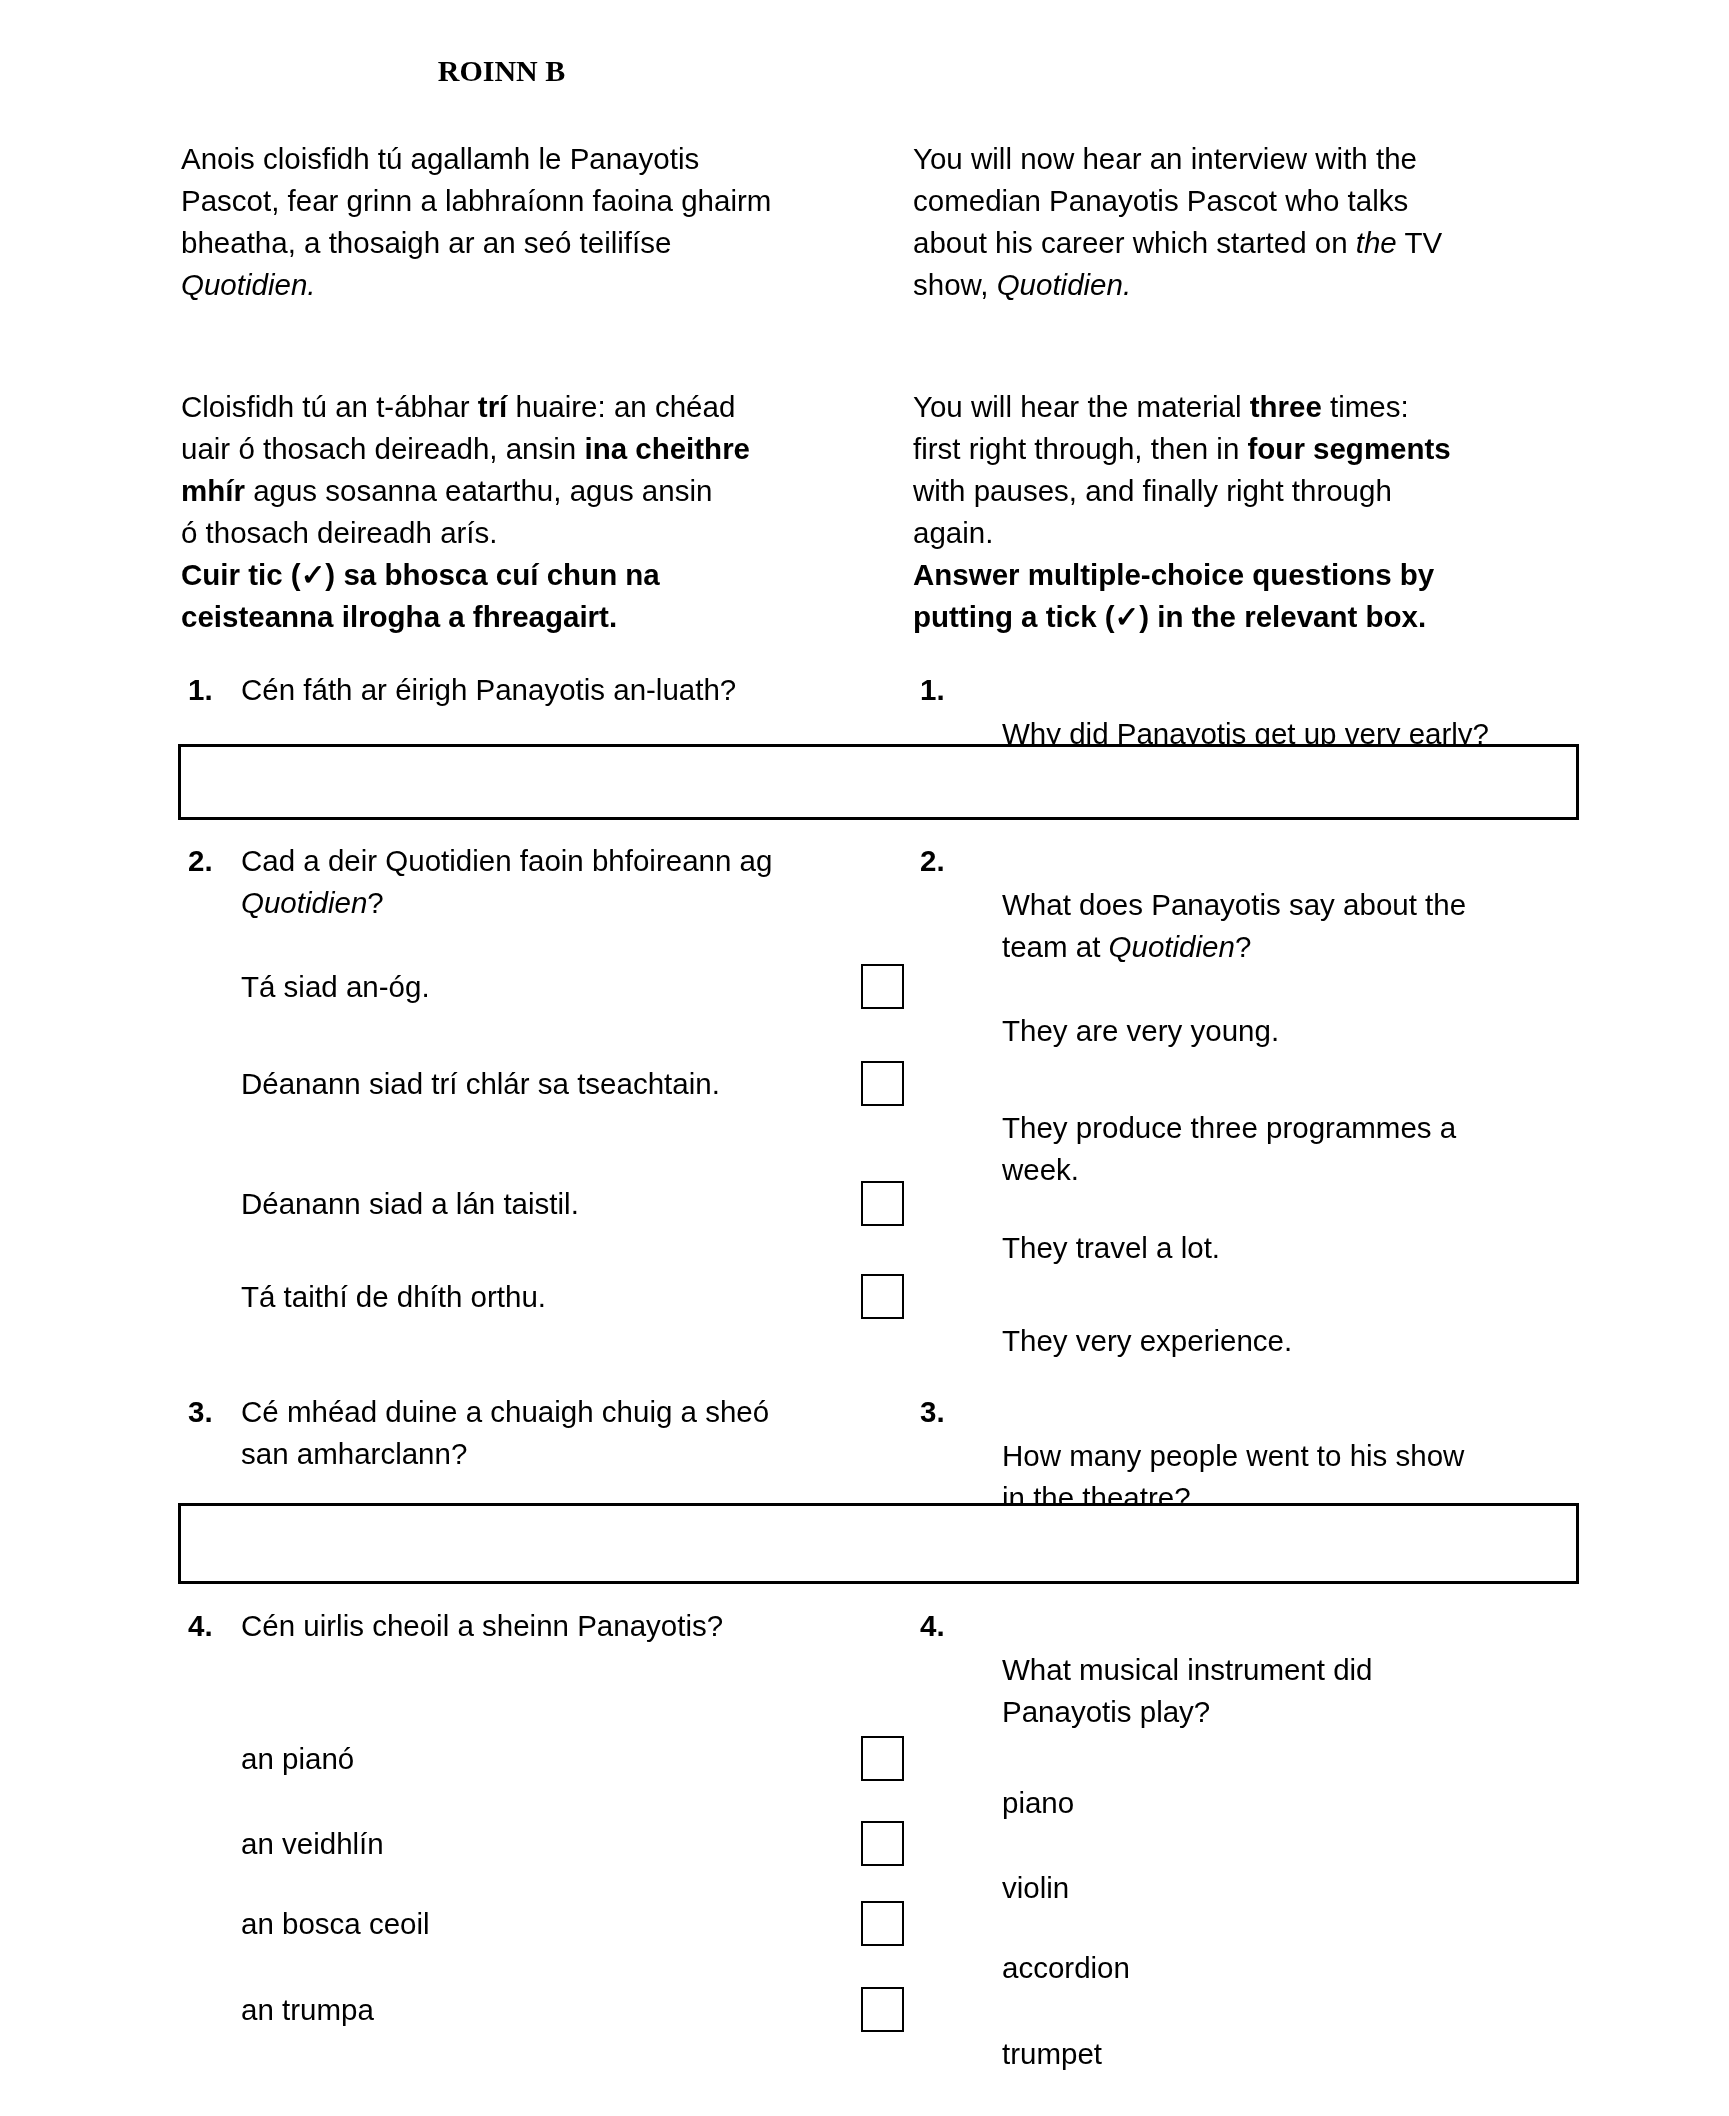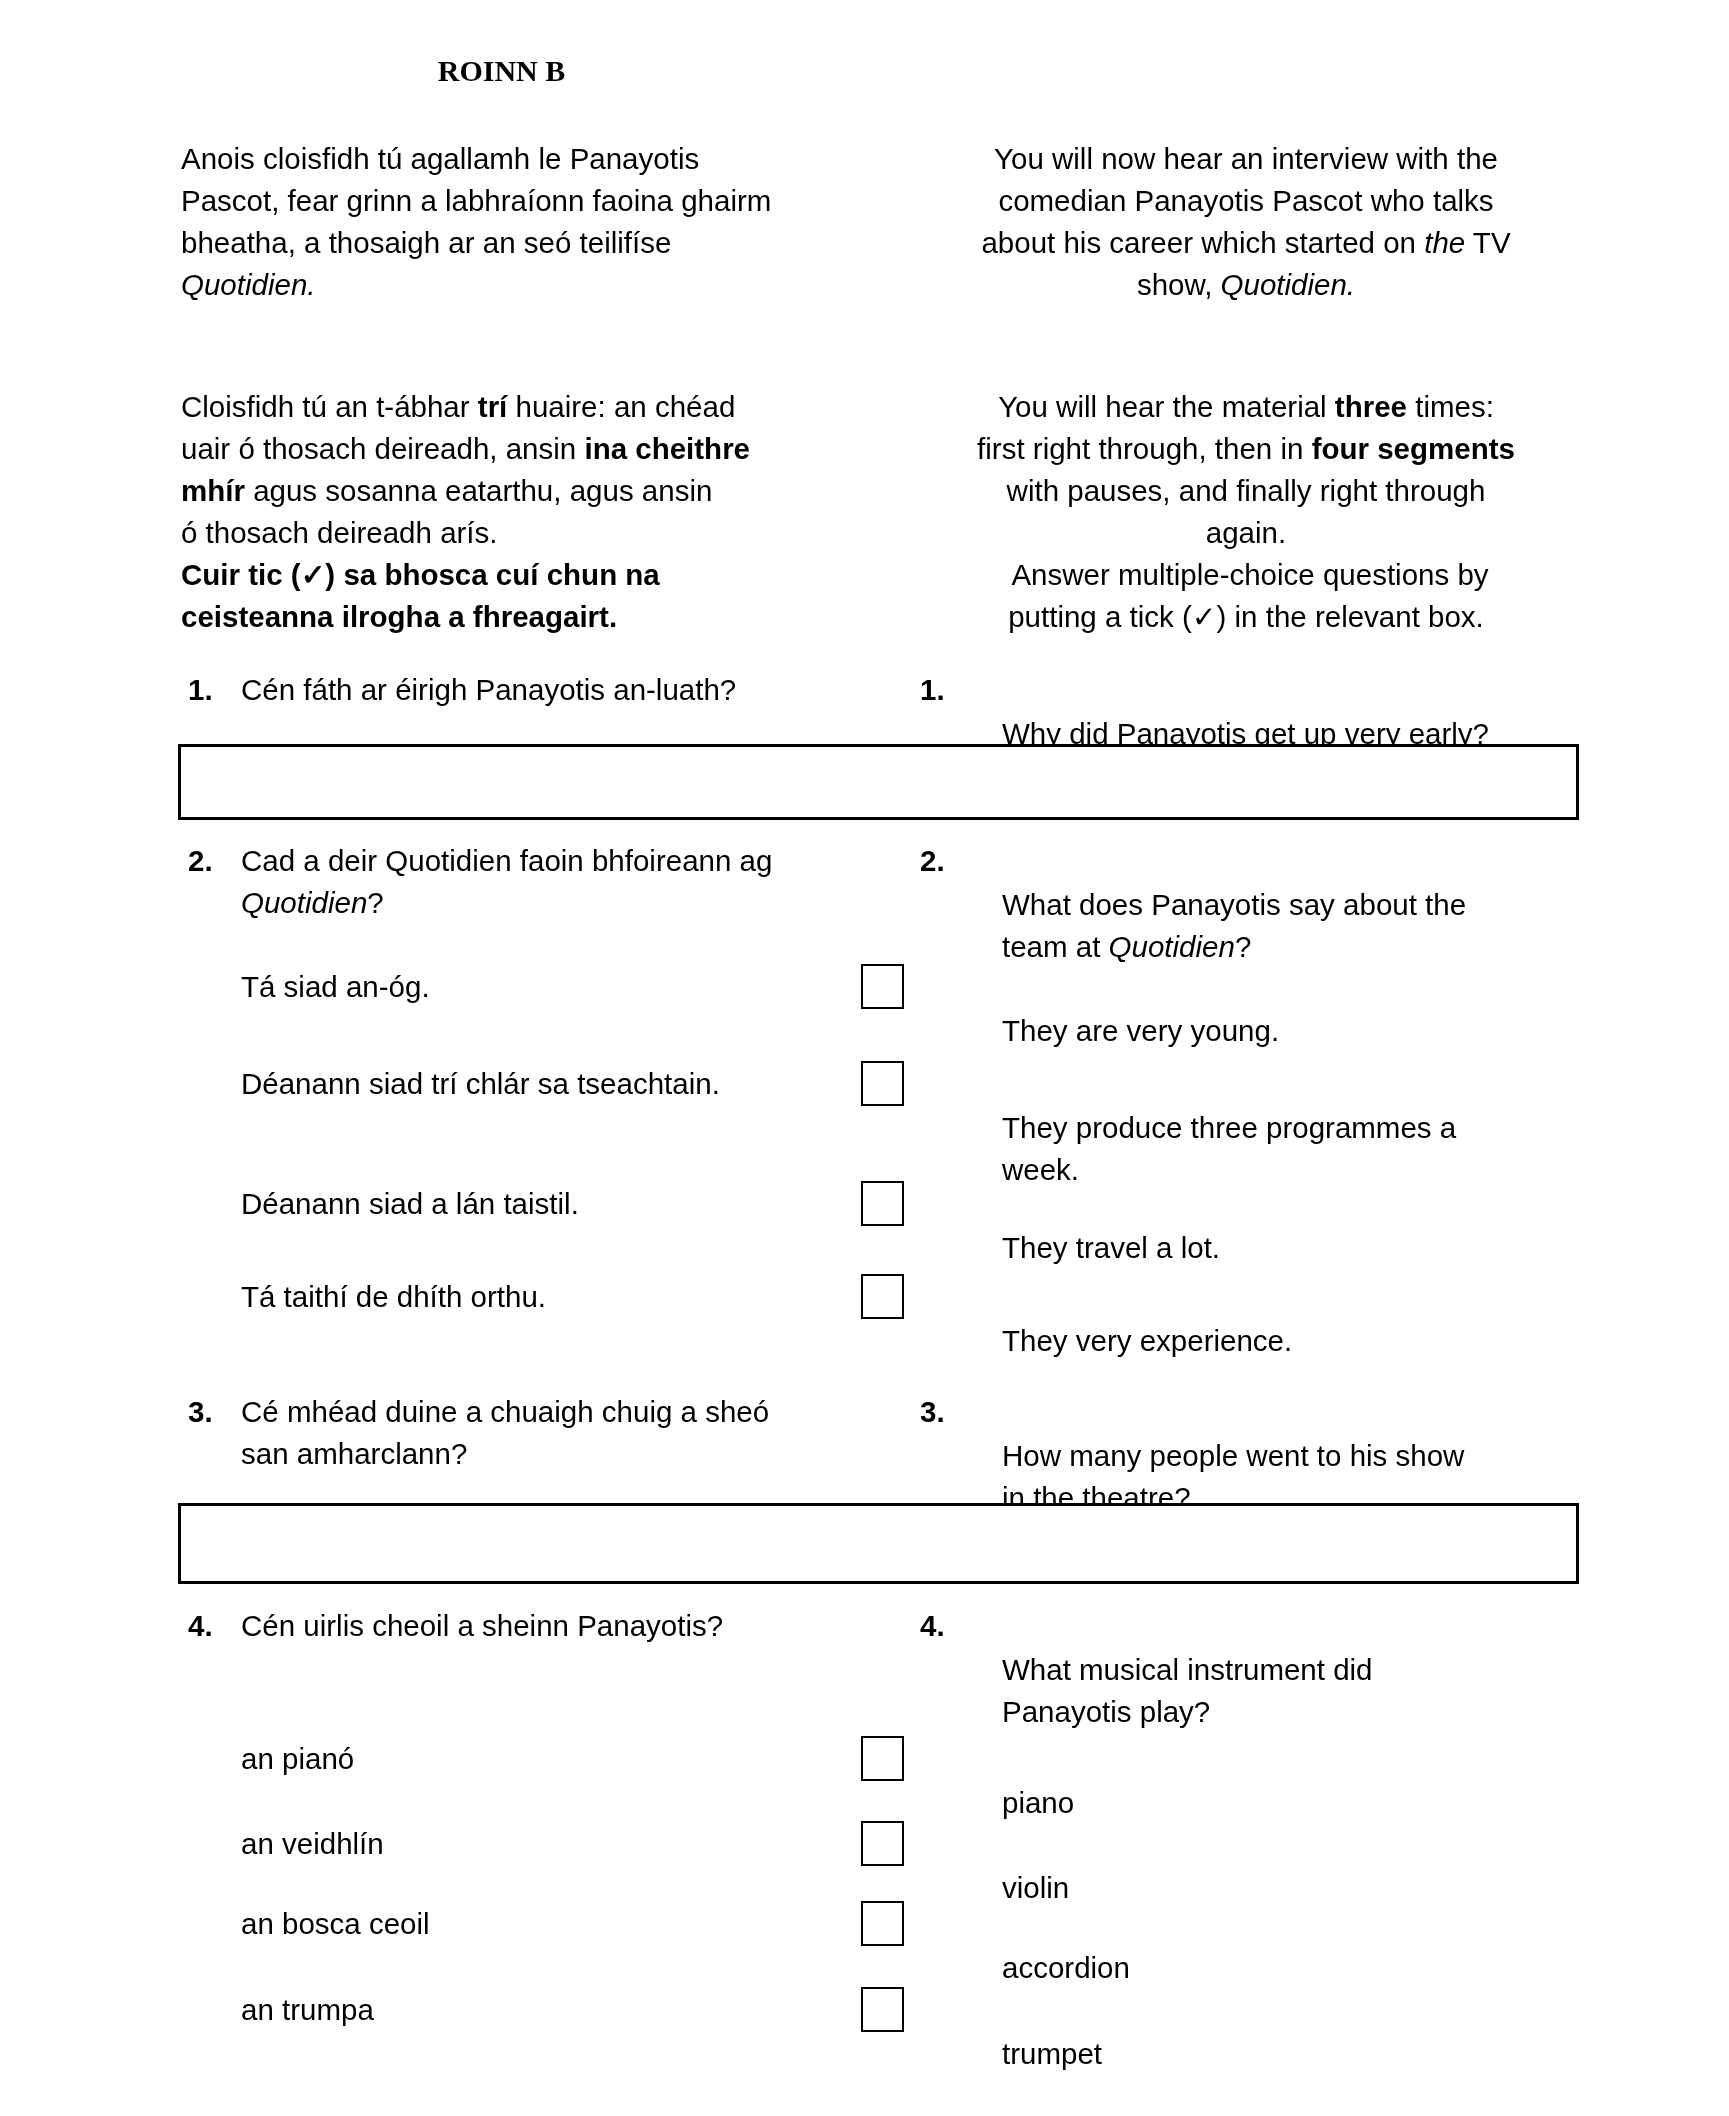--- a/index.html
+++ b/index.html
@@ -24,21 +24,21 @@
     white-space:nowrap;
   }
   .header-left{left:178px;top:48px;width:647px;}
   .header-right{left:913px;top:48px;width:628px;}
   .para{
     position:absolute;
     white-space:pre-line;
     width:666px;
   }
   .para-l{left:181px;}
-  .para-r{left:913px;text-align:center;}
+  .para-r{left:913px;}
   .row{position:absolute;left:0;width:1729px;height:0;}
   .num{position:absolute;font-weight:bold;white-space:pre-line;}
   .numL{left:188px;}
   .numR{left:920px;}
   .txt{position:absolute;white-space:pre-line;}
   .txtL{left:241px;width:609px;}
   .txtR{left:1002px;width:514px;margin-top:44px;}
   .opt .txt{top:1.9px;}
   .answer-box{
     position:absolute;
@@ -78,21 +78,21 @@
   <div class="para para-l" style="top:386px"><span>Cloisfidh tú an t-ábhar </span><span style="font-weight: bold;">trí</span><span> huaire: an chéad
 uair ó thosach deireadh, ansin </span><span style="font-weight: bold;">ina cheithre
 mhír</span><span> agus sosanna eatarthu, agus ansin
 ó thosach deireadh arís.
 </span><span style="font-weight: bold;">Cuir tic (✓) sa bhosca cuí chun na
 ceisteanna ilrogha a fhreagairt.</span></div>
   <div class="para para-r" style="top:386px"><span>You will hear the material </span><span style="font-weight: bold;">three</span><span> times:
 first right through, then in </span><span style="font-weight: bold;">four segments</span><span>
 with pauses, and finally right through
 again.
-</span><span style="font-weight: normal; margin-left: 8px;">Answer multiple-choice questions by
+</span><span style="font-weight: bold;">Answer multiple-choice questions by
 putting a tick (✓) in the relevant box.</span></div>
 
   <div class="row" style="top:669px">
     <span class="num numL">1.</span>
     <span class="txt txtL">Cén fáth ar éirigh Panayotis an-luath?</span>
     <span class="num numR">1.</span>
     <span class="txt txtR">Why did Panayotis get up very early?</span>
   </div>
   <div class="answer-box" style="top:744px;height:76px"></div>
 

